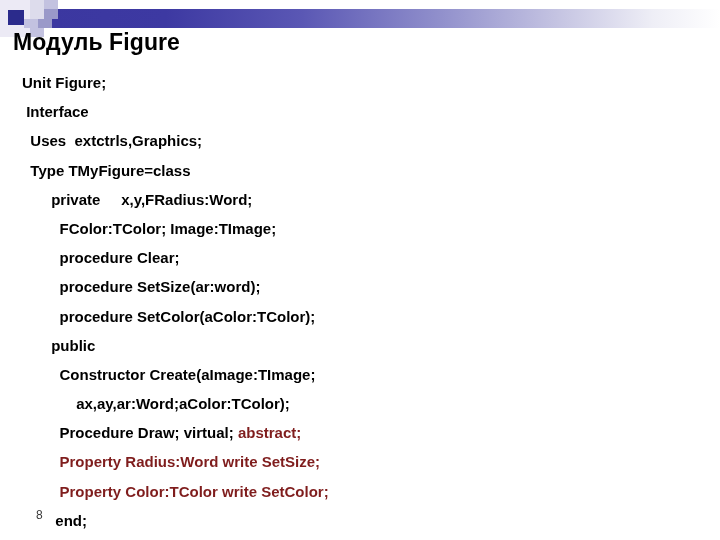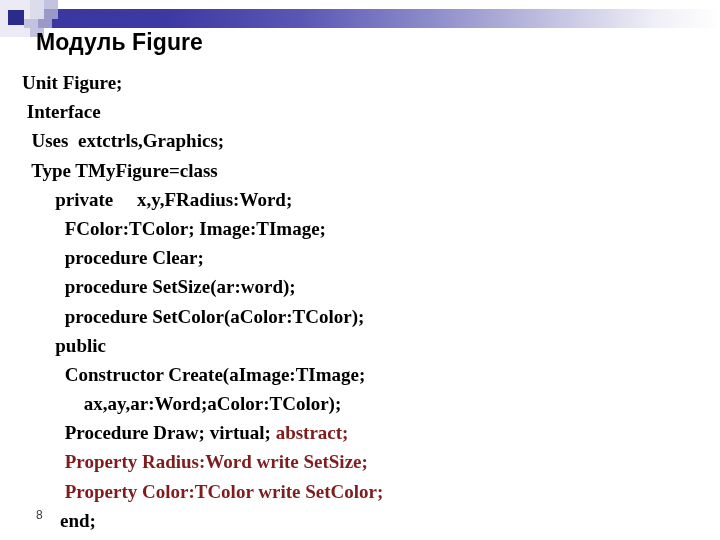--- a/index.html
+++ b/index.html
@@ -56,38 +56,38 @@
   .sq-dark      { background: #2b2b8c; }
   .sq-navy      { background: #3b37a0; }
   .sq-mid       { background: #9a99c9; }
   .sq-light     { background: #c3c2e0; }
   .sq-pale      { background: #dddcec; }
   .sq-verypale  { background: #eceaf5; }
 
   
   .slide-title {
     position: absolute;
-    left: 36px;
+    left: 13px;
     top: 29px;
     font-size: 23px;
     font-weight: bold;
     color: #000000;
     letter-spacing: 0.1px;
     font-family: "Liberation Sans", sans-serif;
     white-space: pre;
   }
 
   
   .code-block {
     position: absolute;
     left: 22px;
     top: 68px;
     width: 680px;
-    font-family: Liberation Serif, serif;
-    font-size: 19px;
+    font-family: Liberation Sans, sans-serif;
+    font-size: 15px;
     font-weight: bold;
     line-height: 29.2px;
     color: #000000;
     white-space: pre;
   }
   .code-line {
     white-space: pre;
     height: 29.2px;
   }
   .tok-dim {

